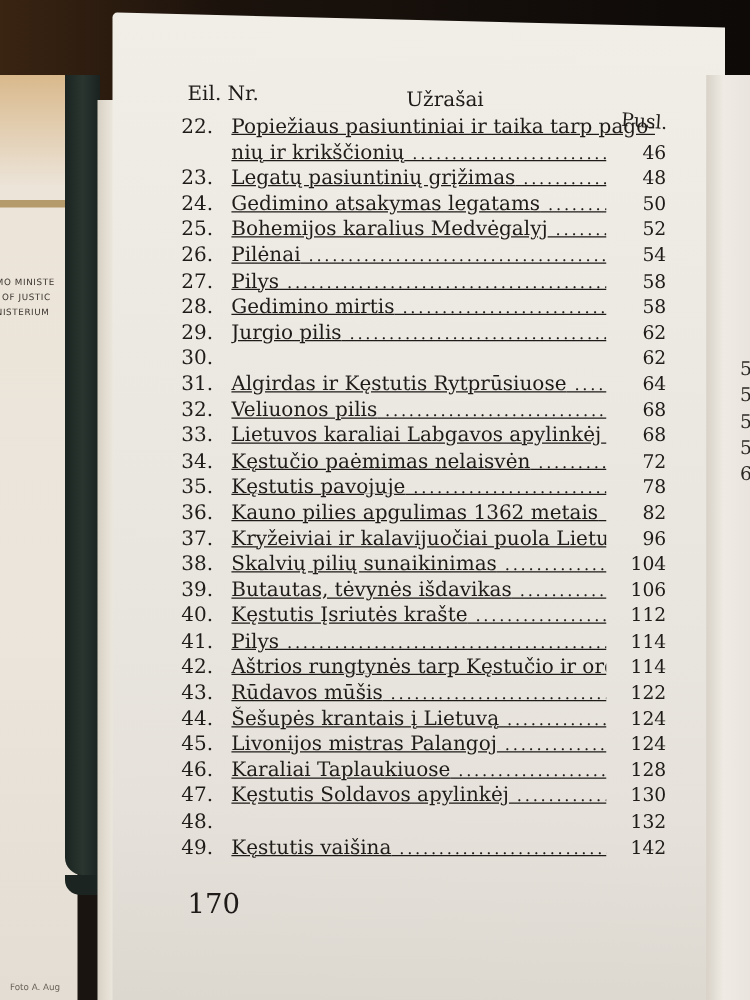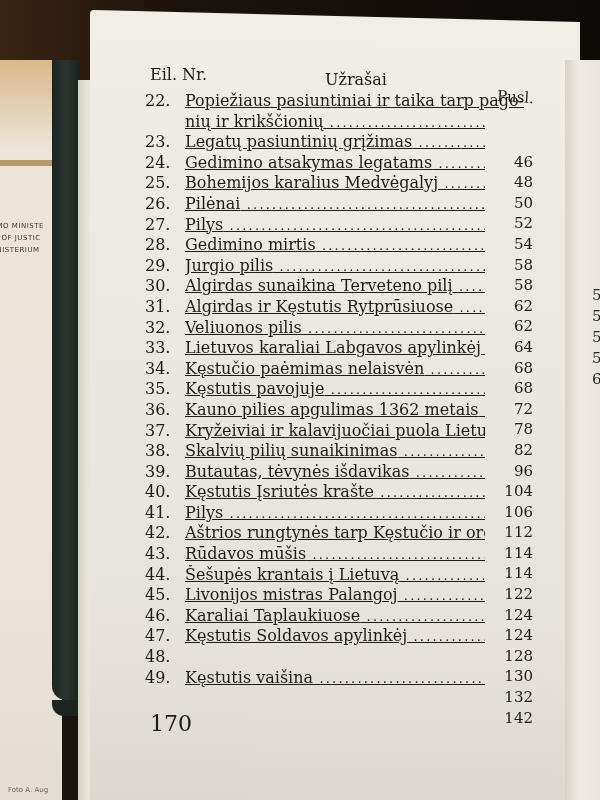--- a/index.html
+++ b/index.html
@@ -81,21 +81,21 @@
   }
   .row .title {
     position:absolute; left:40px; right:48px; overflow:hidden;text-decoration:underline;
   }
   .row .title::after {
     content:" ........................................................................................................";
     letter-spacing:2.2px; font-size:13px;
   }
   .row .title.nodots::after { content:""; }
   .row .pg {
-    position:absolute; right:0; width:44px; text-align:right; font-size:15px;margin-top:40px;
+    position:absolute; right:0; width:44px; text-align:right; font-size:15px;
   }
   .row.wrap .title { right:8px; }
   .pageno {
     position:absolute; left:150px; top:711px; font-size:22px; color:#1e1b18;
   }
 </style>
 </head>
 <body>
 
 <div class="bg-top"></div>
@@ -167,21 +167,20 @@
       <span class="title">Gedimino mirtis</span>
       <span class="pg">58</span>
     </li>
     <li class="row">
       <span class="num">29.</span>
       <span class="title">Jurgio pilis</span>
       <span class="pg">62</span>
     </li>
     <li class="row">
       <span class="num">30.</span>
-      <span class="title">Algirdas sunaikina Terveteno pilį</span>
       <span class="pg">62</span>
     </li>
     <li class="row">
       <span class="num">31.</span>
       <span class="title">Algirdas ir Kęstutis Rytprūsiuose</span>
       <span class="pg">64</span>
     </li>
     <li class="row">
       <span class="num">32.</span>
       <span class="title">Veliuonos pilis</span>

